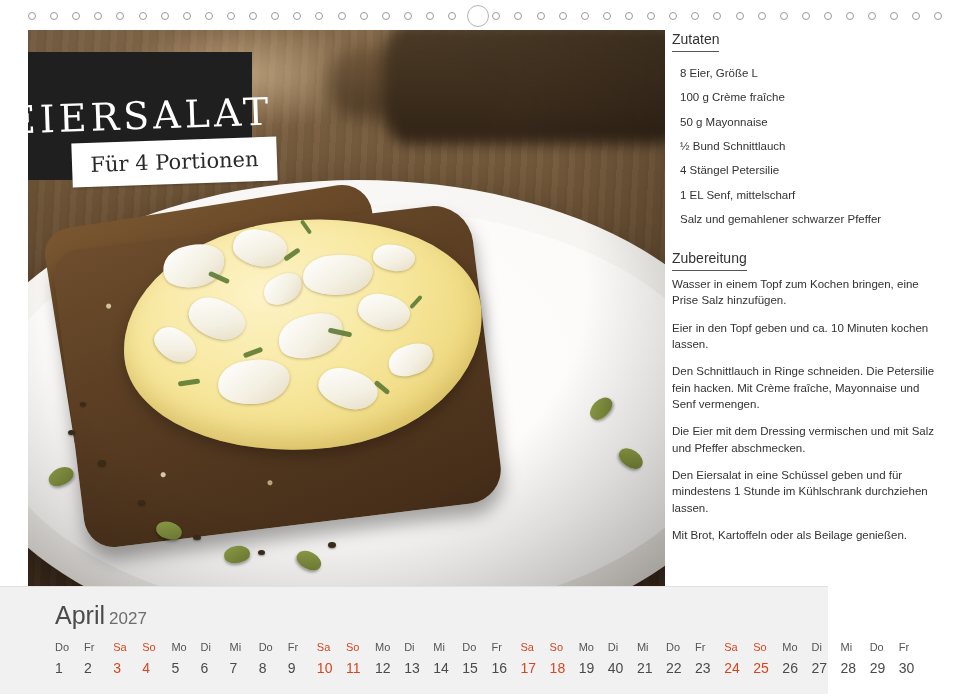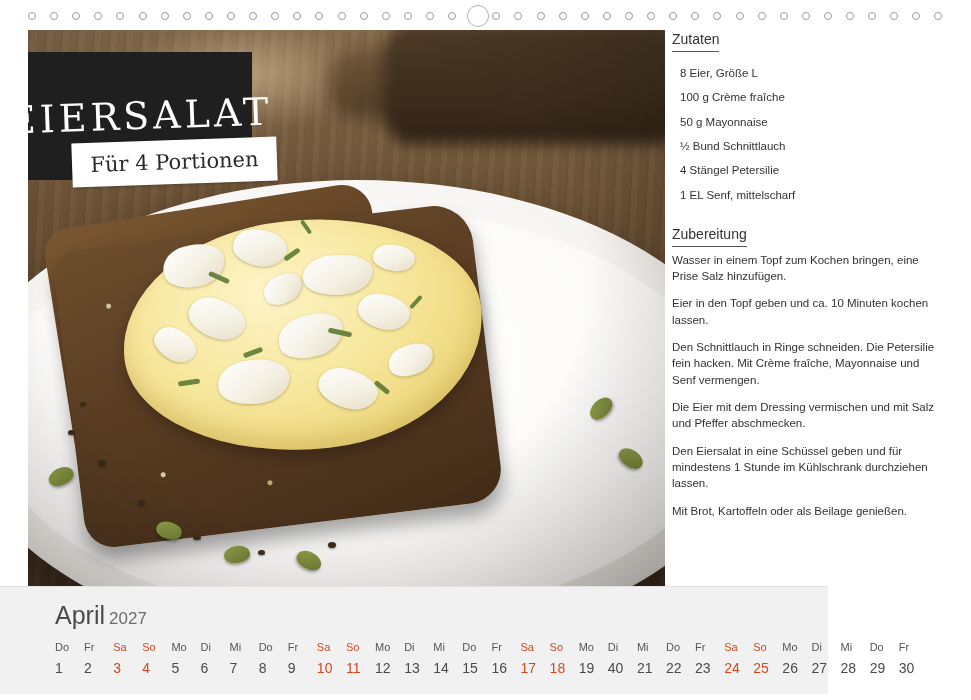--- a/index.html
+++ b/index.html
@@ -447,20 +447,21 @@
 
   <div class="recipe">
     <h2 class="ingredients-head">Zutaten</h2>
     <ul class="ing-list" id="ingredients-list">
         <li>8 Eier, Größe L</li>
         <li>100 g Crème fraîche</li>
         <li>50 g Mayonnaise</li>
         <li>½ Bund Schnittlauch</li>
         <li>4 Stängel Petersilie</li>
         <li>1 EL Senf, mittelscharf</li>
+        <li>Salz und gemahlener schwarzer Pfeffer</li>
       </ul>
     <h2>Zubereitung</h2>
     <div class="steps" id="steps-list">
         <p>Wasser in einem Topf zum Kochen bringen, eine Prise Salz hinzufügen.</p>
         <p>Eier in den Topf geben und ca. 10 Minuten kochen lassen.</p>
         <p>Den Schnittlauch in Ringe schneiden. Die Petersilie fein hacken. Mit Crème fraîche, Mayonnaise und Senf vermengen.</p>
         <p>Die Eier mit dem Dressing vermischen und mit Salz und Pfeffer abschmecken.</p>
         <p>Den Eiersalat in eine Schüssel geben und für mindestens 1 Stunde im Kühlschrank durchziehen lassen.</p>
         <p>Mit Brot, Kartoffeln oder als Beilage genießen.</p>
       </div>

